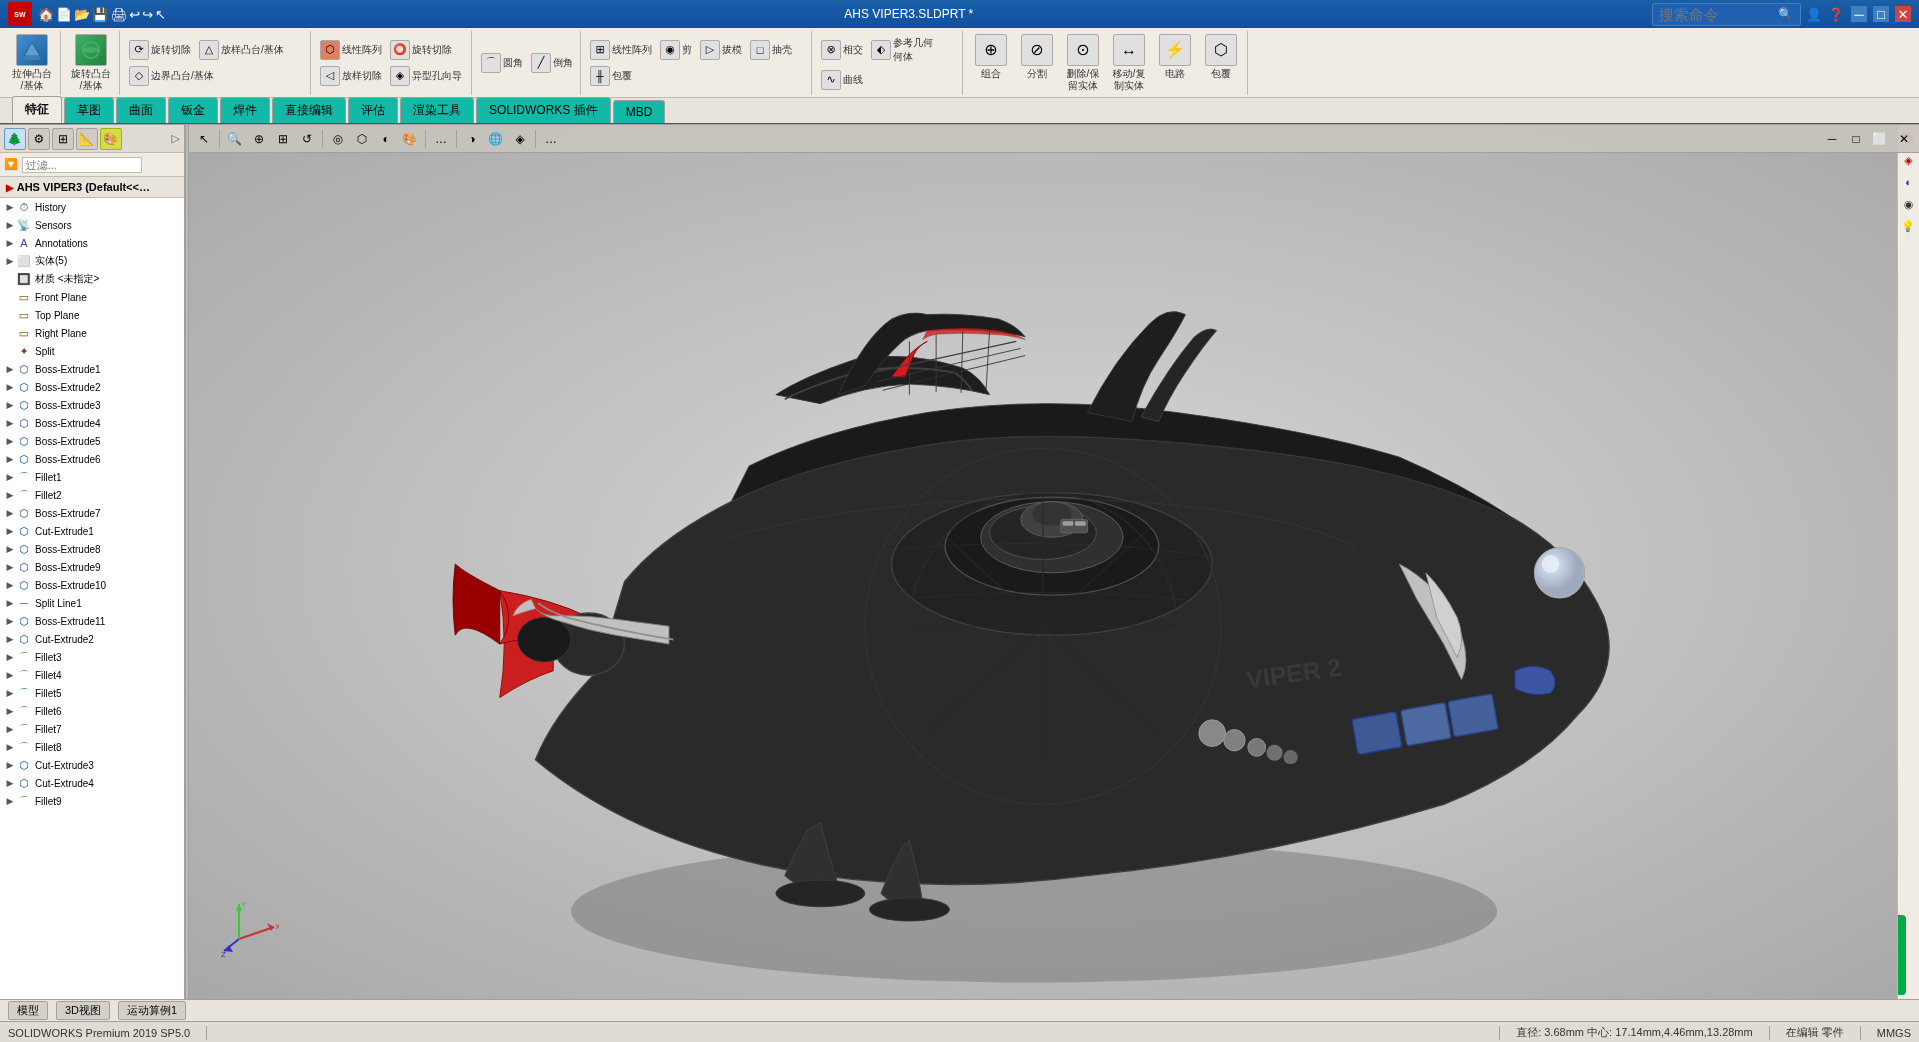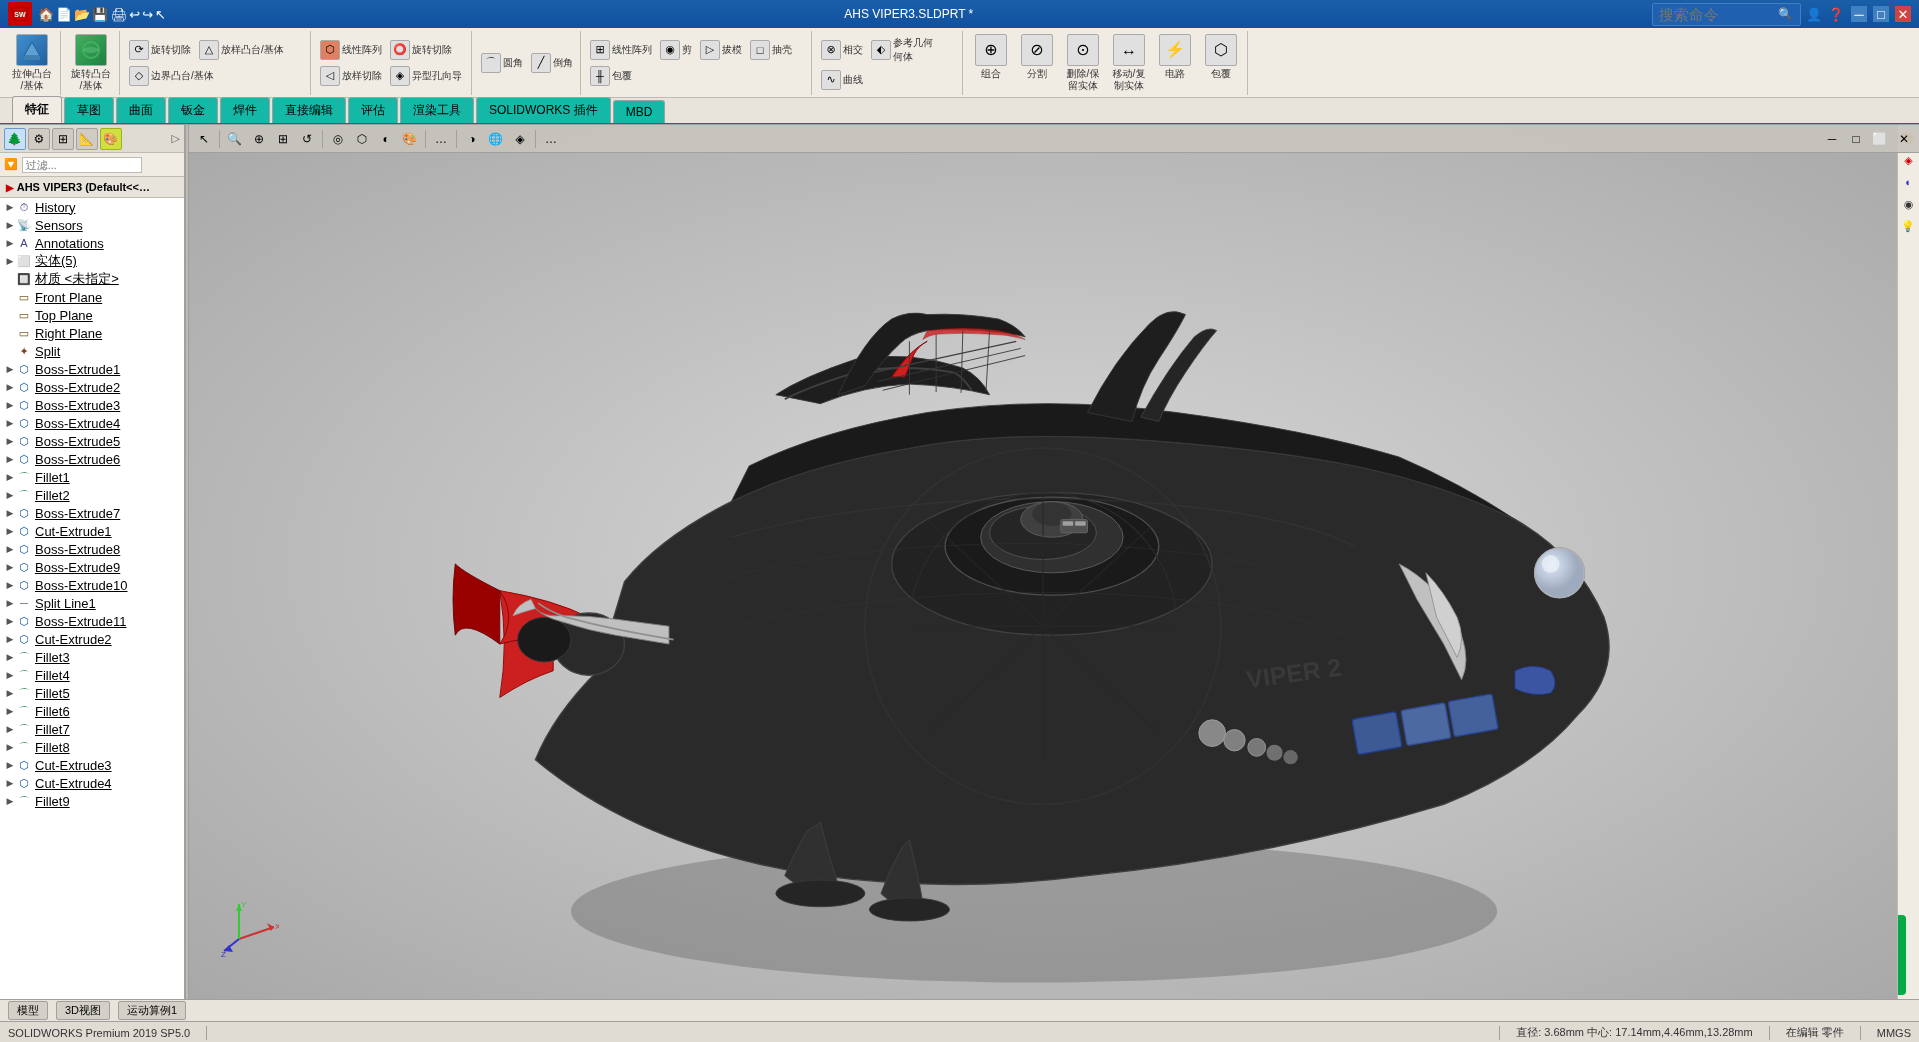--- a/index.html
+++ b/index.html
@@ -188,21 +188,21 @@
       font-size: 9px;
       flex-shrink: 0;
     }
     .tree-icon {
       width: 16px; height: 16px;
       margin-right: 3px;
       flex-shrink: 0;
       display: flex; align-items: center; justify-content: center;
       font-size: 11px;
     }
-    .tree-label { font-size: 13px; color: #000; text-decoration: underline; }
+    .tree-label { font-size: 10px; color: #000; }
 
     
     #viewport {
       flex: 1;
       background: #b8b8b8;
       position: relative;
       overflow: hidden;
     }
     #viewport-bg {
       width: 100%;

